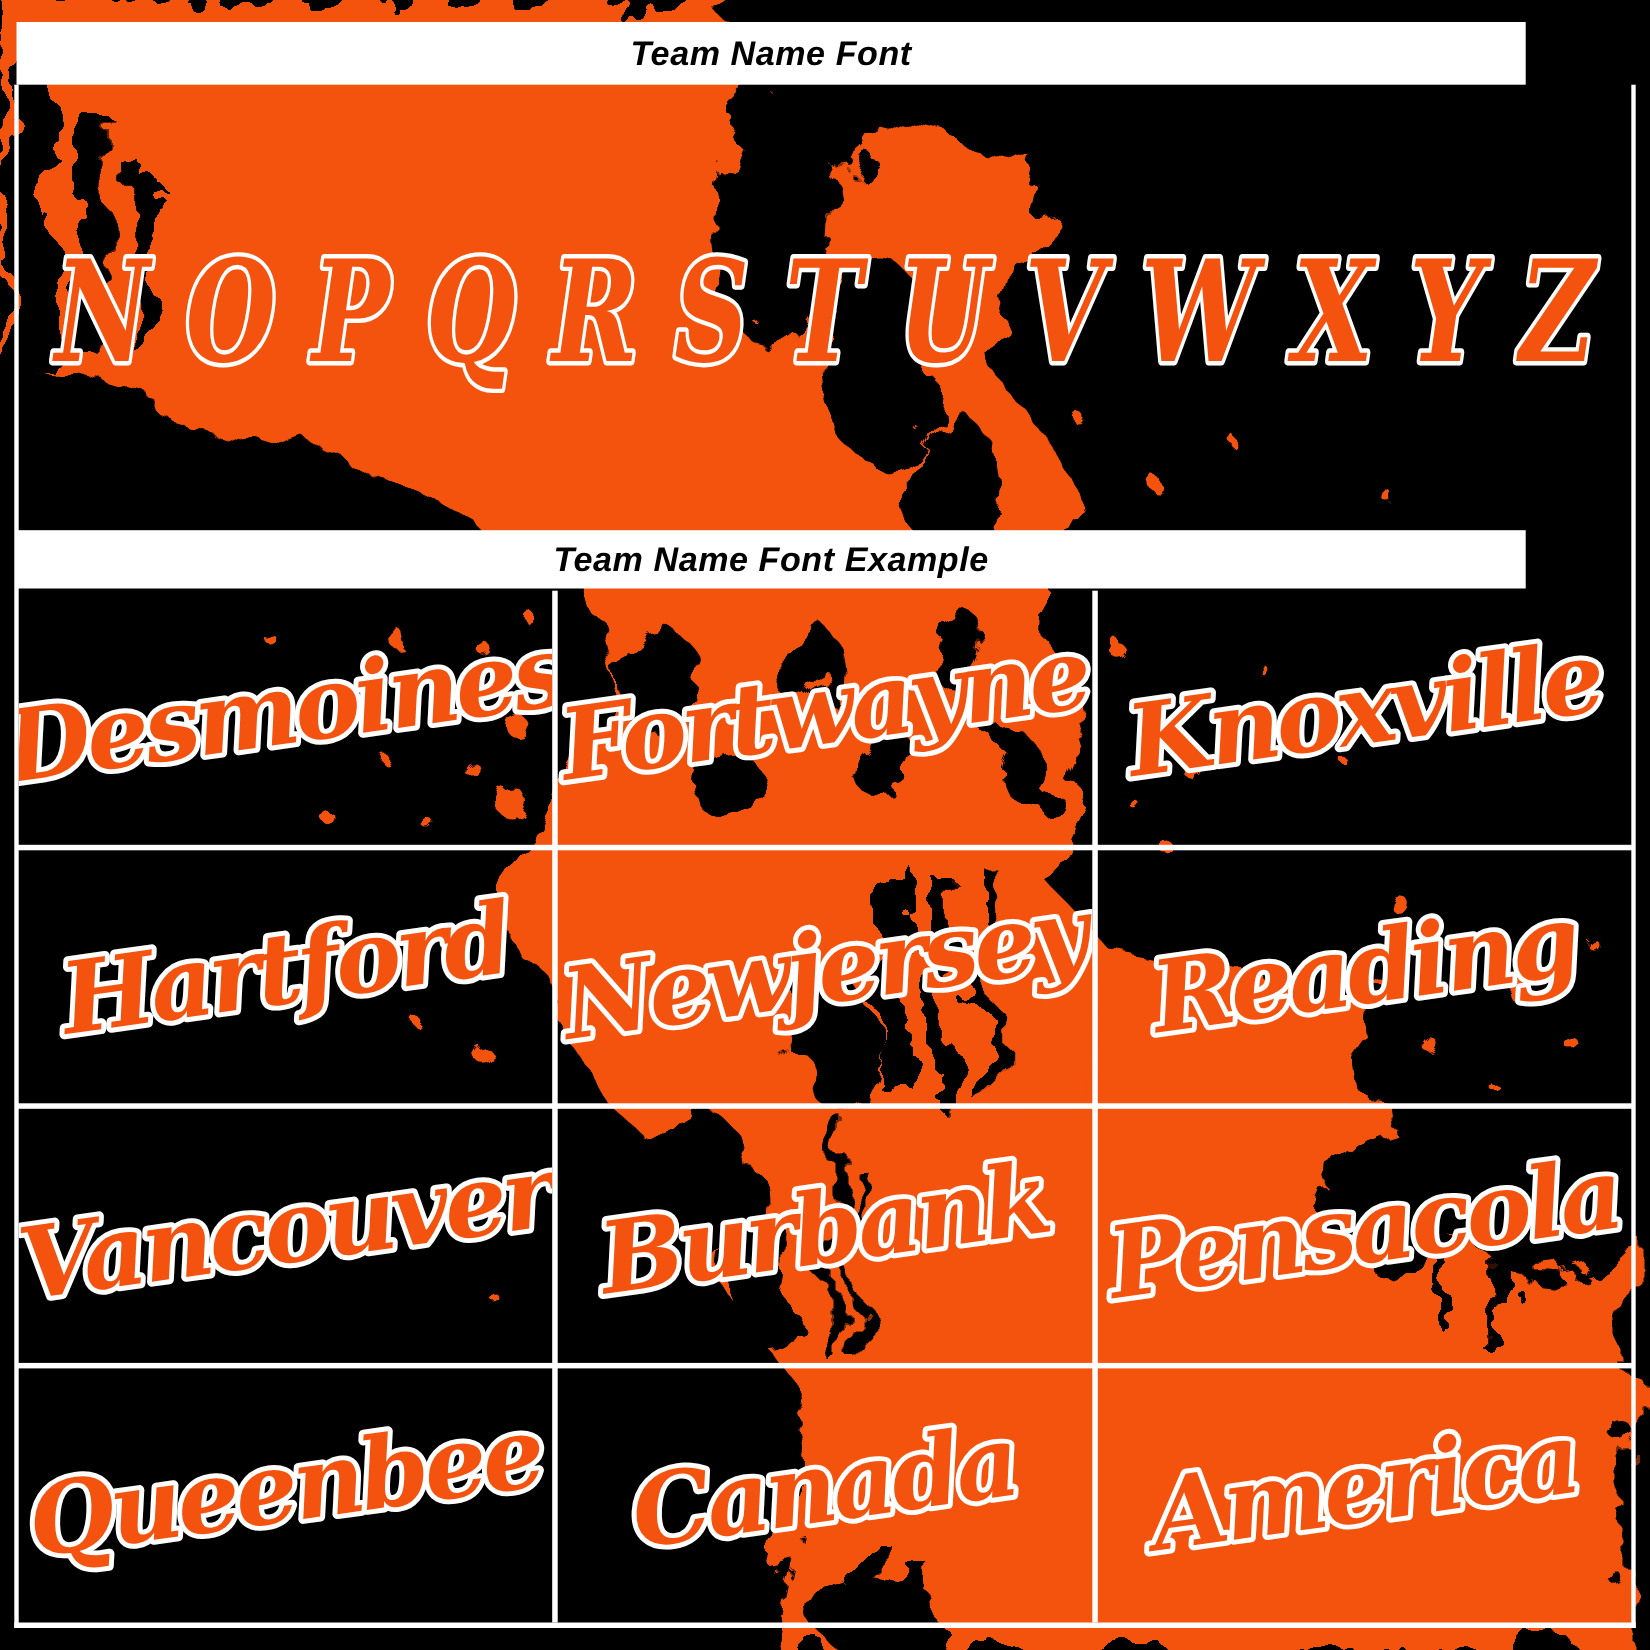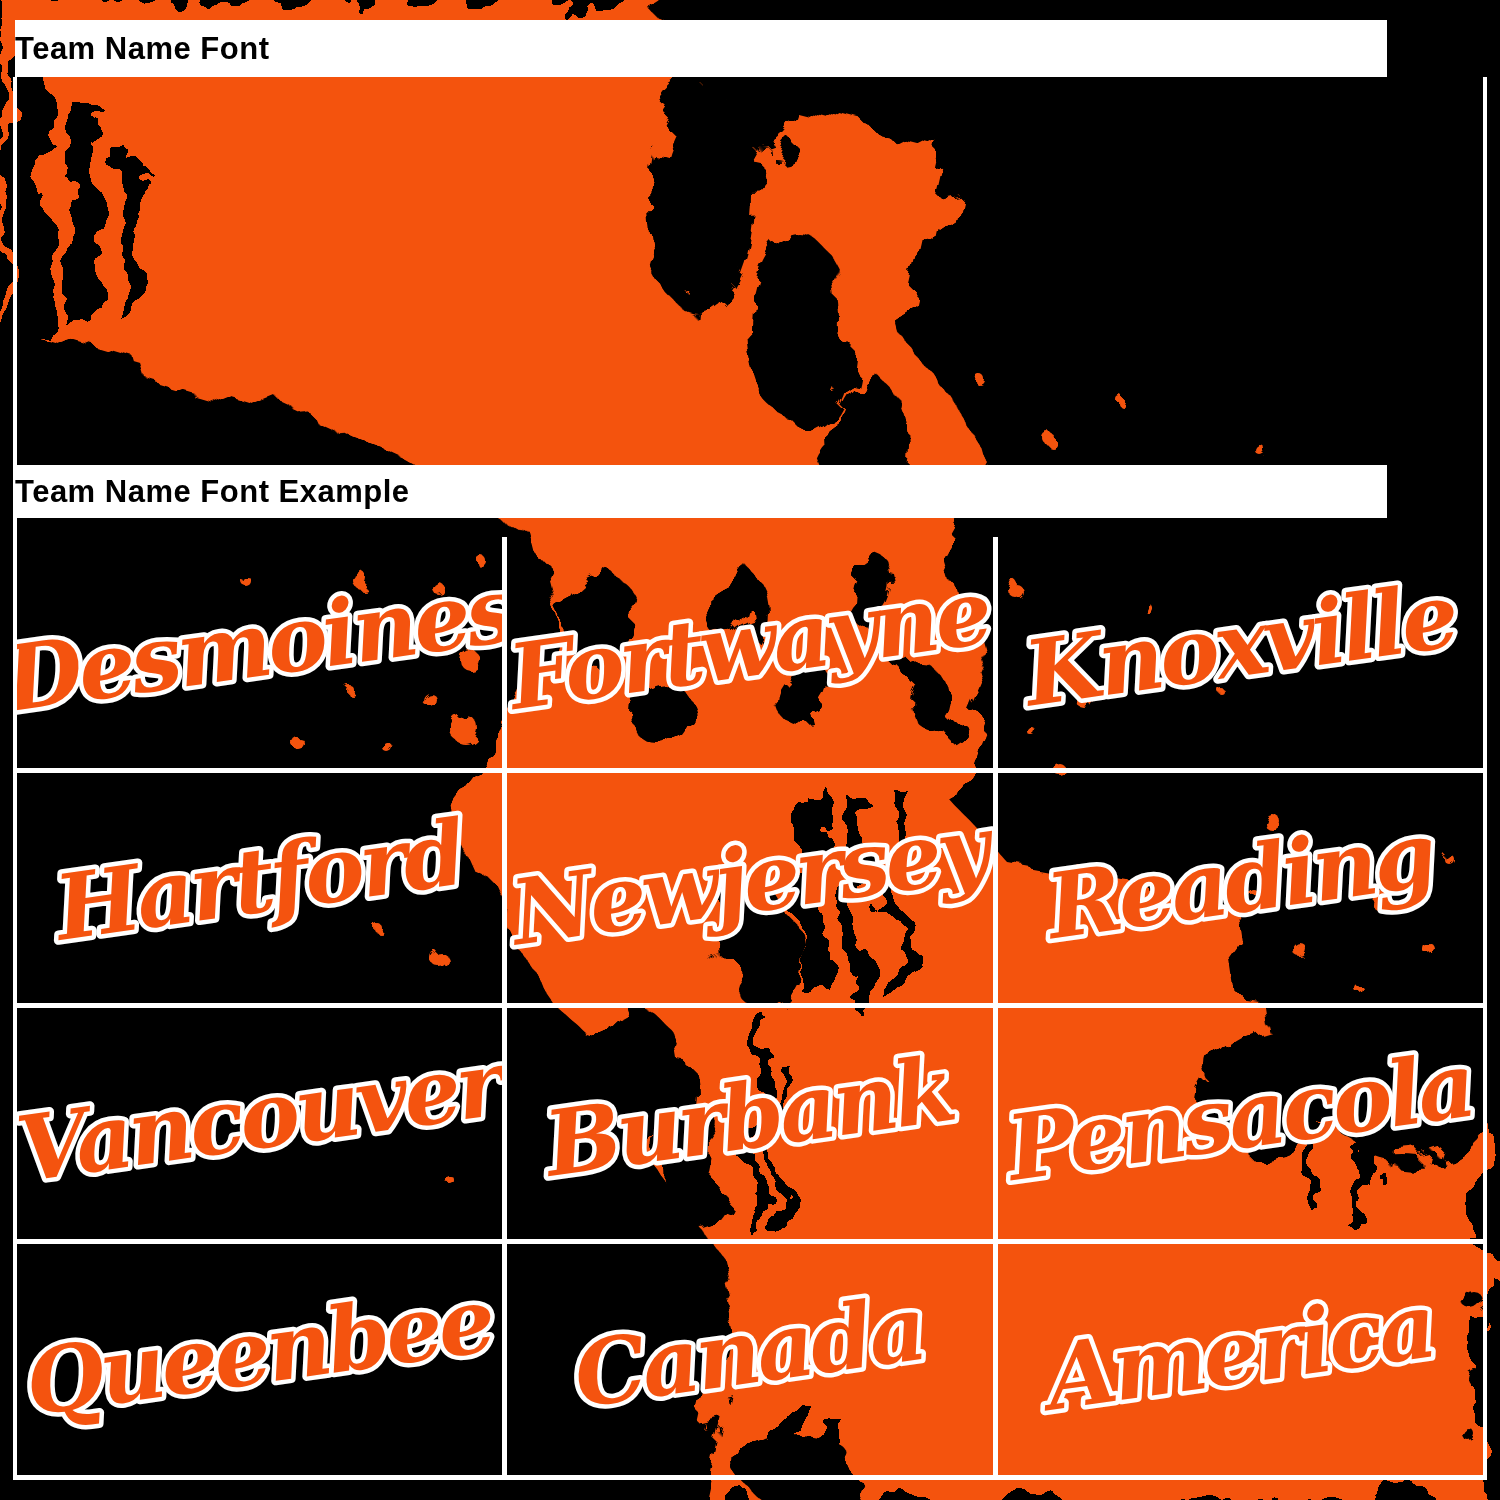--- a/index.html
+++ b/index.html
@@ -1,24 +1,24 @@
 <!DOCTYPE html>
 <html><head>
 <meta charset="utf-8">
 <style>
   html,body{margin:0;padding:0;background:#000;}
   .page{position:relative;width:1500px;height:1500px;overflow:hidden;background:#000;
         font-family:"Liberation Sans",sans-serif;}
   .bg-svg{position:absolute;left:0;top:0;width:1500px;height:1500px;}
   .bar{position:absolute;left:15px;width:1372px;background:#fff;display:flex;
-       align-items:center;z-index:6;}
+       align-items:center;justify-content:center;z-index:6;font-style:italic;}
   .bar-title{font-family:"Liberation Sans",sans-serif;font-weight:bold;font-size:31px;
        color:#000;letter-spacing:0.5px;}
   #title-bar{top:20px;height:57px;}
-  #example-bar{top:465px;height:53px;}
+  #example-bar{top:482px;height:53px;}
   .alpha-row{position:absolute;left:15px;width:1470px;z-index:4;}
   #alpha-1{top:86px;height:132px;}
   #alpha-2{top:222px;height:132px;}
   #alpha-3{top:352px;height:130px;}
   .alpha-row svg,.cell svg{display:block;width:100%;height:100%;overflow:visible;}
   .script{font-family:"DejaVu Serif",serif;font-style:italic;font-weight:bold;
           fill:#F4530F;stroke:#FFFFFF;stroke-linejoin:round;stroke-linecap:round;
           paint-order:stroke fill markers;}
   .grid{position:absolute;left:17px;top:537px;width:1466px;height:938px;display:grid;
         grid-template-columns:repeat(3,1fr);grid-template-rows:repeat(4,1fr);
@@ -142,20 +142,25 @@
     </g>
   </svg>
 
   <div class="bar" id="title-bar">
     <span class="bar-title">Team Name Font</span>
   </div>
   <div class="bar" id="example-bar">
     <span class="bar-title">Team Name Font Example</span>
   </div>
 
+  <div class="alpha-row" id="alpha-2">
+    <svg viewBox="0 0 1470 132">
+        <text class="script" x="735" y="106" text-anchor="middle" font-size="128" stroke-width="8" textLength="1400" lengthAdjust="spacingAndGlyphs">N O P Q R S T U V W X Y Z</text>
+      </svg>
+  </div>
 
   <div class="grid">
     <div class="cell">
       <svg viewBox="0 0 486 229">
           <text class="script" x="243" y="138" text-anchor="middle" font-size="90" stroke-width="9" letter-spacing="-4" transform="rotate(-8 243 114)">Desmoines</text>
         </svg>
     </div>
     <div class="cell">
       <svg viewBox="0 0 486 229">
           <text class="script" x="243" y="138" text-anchor="middle" font-size="90" stroke-width="9" letter-spacing="-4" transform="rotate(-8 243 114)">Fortwayne</text>

